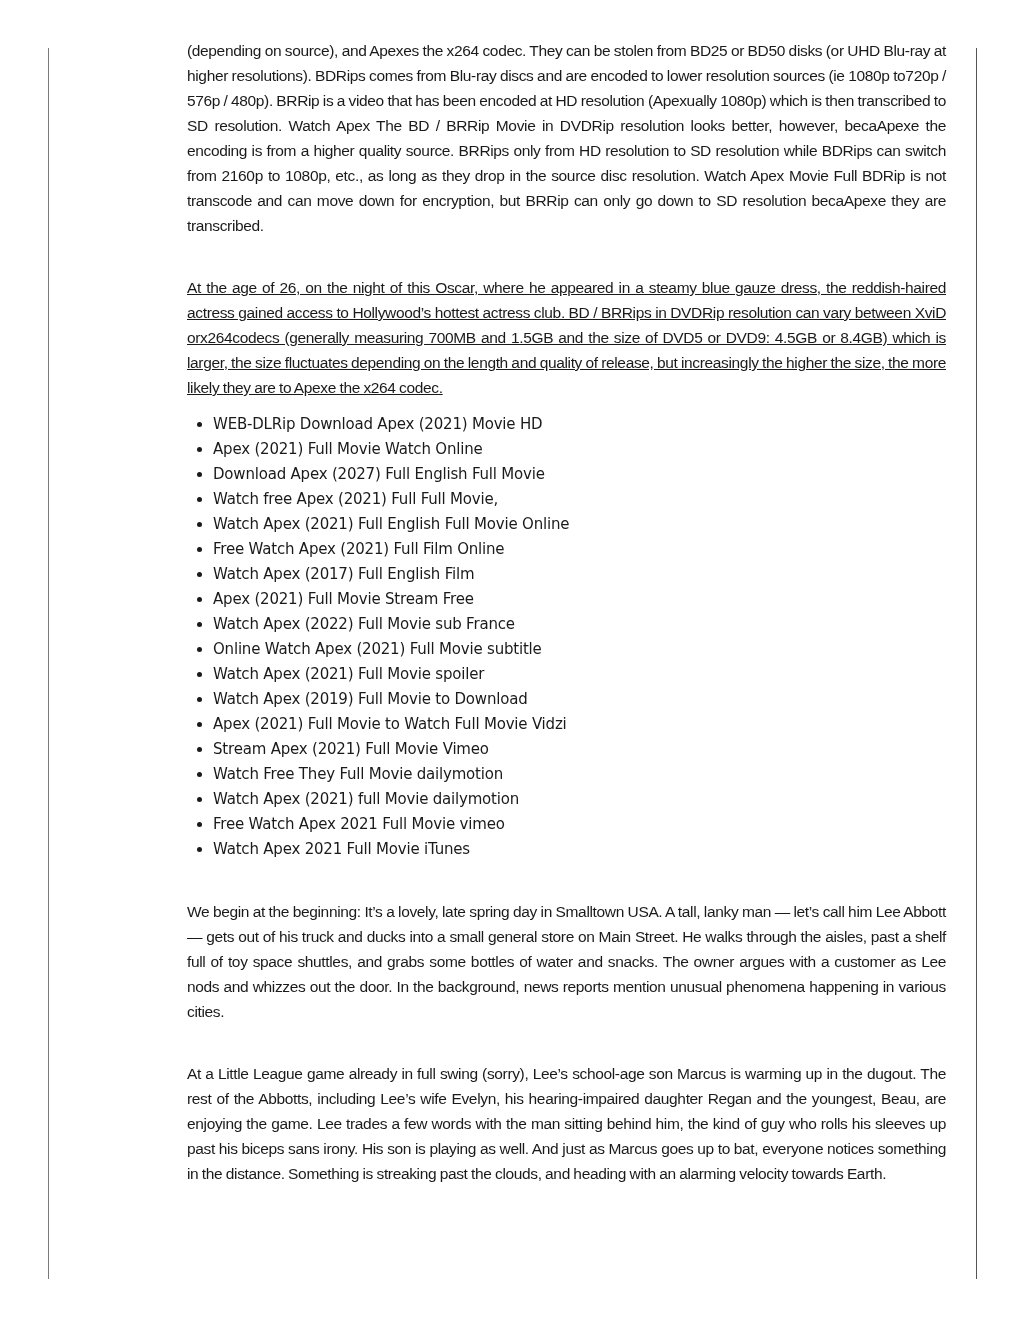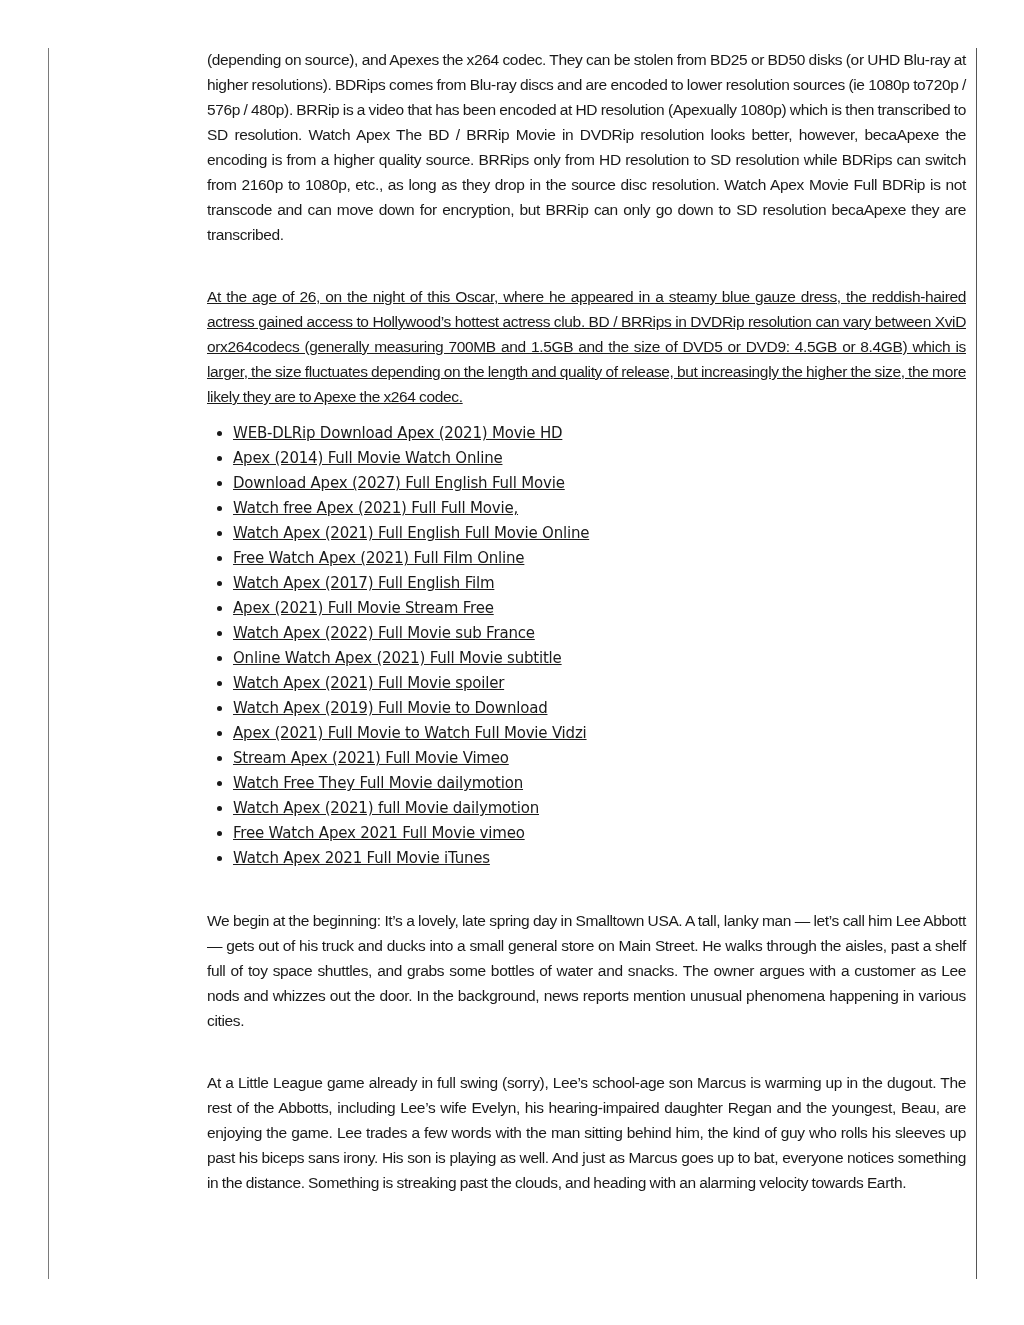--- a/index.html
+++ b/index.html
@@ -1,40 +1,40 @@
 <!DOCTYPE html>
 <html><head>
 <meta charset="utf-8">
 <style>
   html, body { margin: 0; padding: 0; background: #ffffff; }
   body { width: 1024px; height: 1325px; position: relative; overflow: hidden;
          font-family: "DejaVu Sans", sans-serif; color: #1a1a1a; }
   .border-left { position: absolute; left: 48px; top: 48px; width: 1px; height: 1231px; background: #7a7a7a; }
   .border-right { position: absolute; left: 976px; top: 48px; width: 1px; height: 1231px; background: #555555; }
-  .content { position: absolute; left: 187px; top: 47px; width: 759px; margin-left: 20px; }
+  .content { position: absolute; left: 187px; top: 38px; width: 759px; }
   p.para { margin: 0; font-size: 15.5px; line-height: 25px; text-align: justify; letter-spacing: -0.35px; word-spacing: -0.5px; font-family: "Liberation Sans", sans-serif; }
   p.para.p1 { }
   p.para.p2 { margin-top: 37px; text-decoration: underline; }
-  ul.kw { margin: 12px 0 0 0; padding-left: 26px; list-style: disc; text-decoration: underline; }
+  ul.kw { margin: 12px 0 0 0; padding-left: 26px; list-style: disc; }
   ul.kw li { font-size: 16px; line-height: 25px; letter-spacing: -0.2px; font-family: "DejaVu Sans", sans-serif; font-size: 15px; }
   p.para.p3 { margin-top: 37px; }
   p.para.p4 { margin-top: 37px; }
 </style>
 </head>
 <body>
 
 <div class="border-left"></div>
 <div class="border-right"></div>
 
 <div class="content">
   <p class="para p1">(depending on source), and Apexes the x264 codec. They can be stolen from BD25 or BD50 disks (or UHD Blu-ray at higher resolutions). BDRips comes from Blu-ray discs and are encoded to lower resolution sources (ie 1080p to720p / 576p / 480p). BRRip is a video that has been encoded at HD resolution (Apexually 1080p) which is then transcribed to SD resolution. Watch Apex The BD / BRRip Movie in DVDRip resolution looks better, however, becaApexe the encoding is from a higher quality source. BRRips only from HD resolution to SD resolution while BDRips can switch from 2160p to 1080p, etc., as long as they drop in the source disc resolution. Watch Apex Movie Full BDRip is not transcode and can move down for encryption, but BRRip can only go down to SD resolution becaApexe they are transcribed.</p>
   <p class="para p2">At the age of 26, on the night of this Oscar, where he appeared in a steamy blue gauze dress, the reddish-haired actress gained access to Hollywood’s hottest actress club. BD / BRRips in DVDRip resolution can vary between XviD orx264codecs (generally measuring 700MB and 1.5GB and the size of DVD5 or DVD9: 4.5GB or 8.4GB) which is larger, the size fluctuates depending on the length and quality of release, but increasingly the higher the size, the more likely they are to Apexe the x264 codec.</p>
   <ul class="kw">
     <li>WEB-DLRip Download Apex (2021) Movie HD</li>
-    <li>Apex (2014) Full Movie Watch Online</li>
+    <li>Apex (2021) Full Movie Watch Online</li>
     <li>Download Apex (2027) Full English Full Movie</li>
     <li>Watch free Apex (2021) Full Full Movie,</li>
     <li>Watch Apex (2021) Full English Full Movie Online</li>
     <li>Free Watch Apex (2021) Full Film Online</li>
     <li>Watch Apex (2017) Full English Film</li>
     <li>Apex (2021) Full Movie Stream Free</li>
     <li>Watch Apex (2022) Full Movie sub France</li>
     <li>Online Watch Apex (2021) Full Movie subtitle</li>
     <li>Watch Apex (2021) Full Movie spoiler</li>
     <li>Watch Apex (2019) Full Movie to Download</li>

